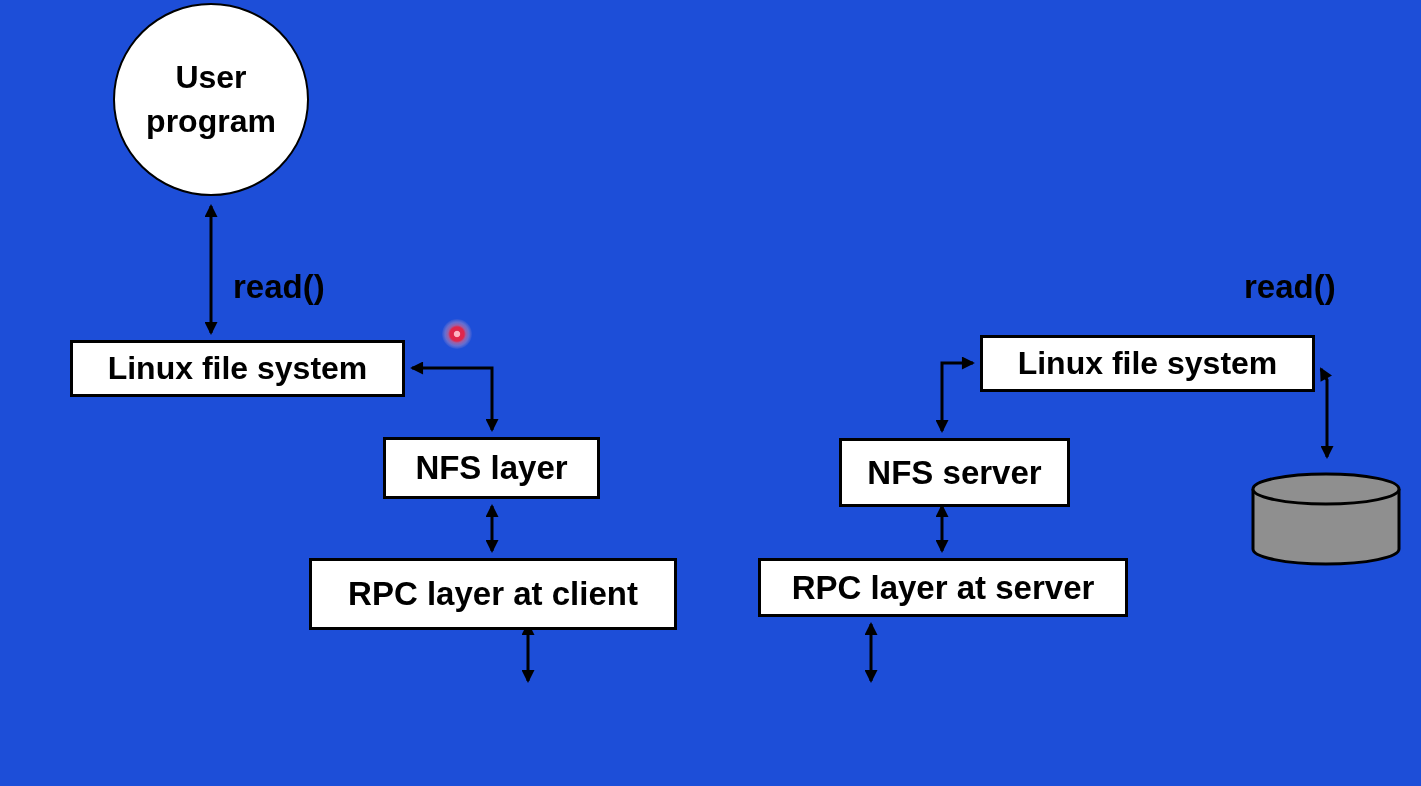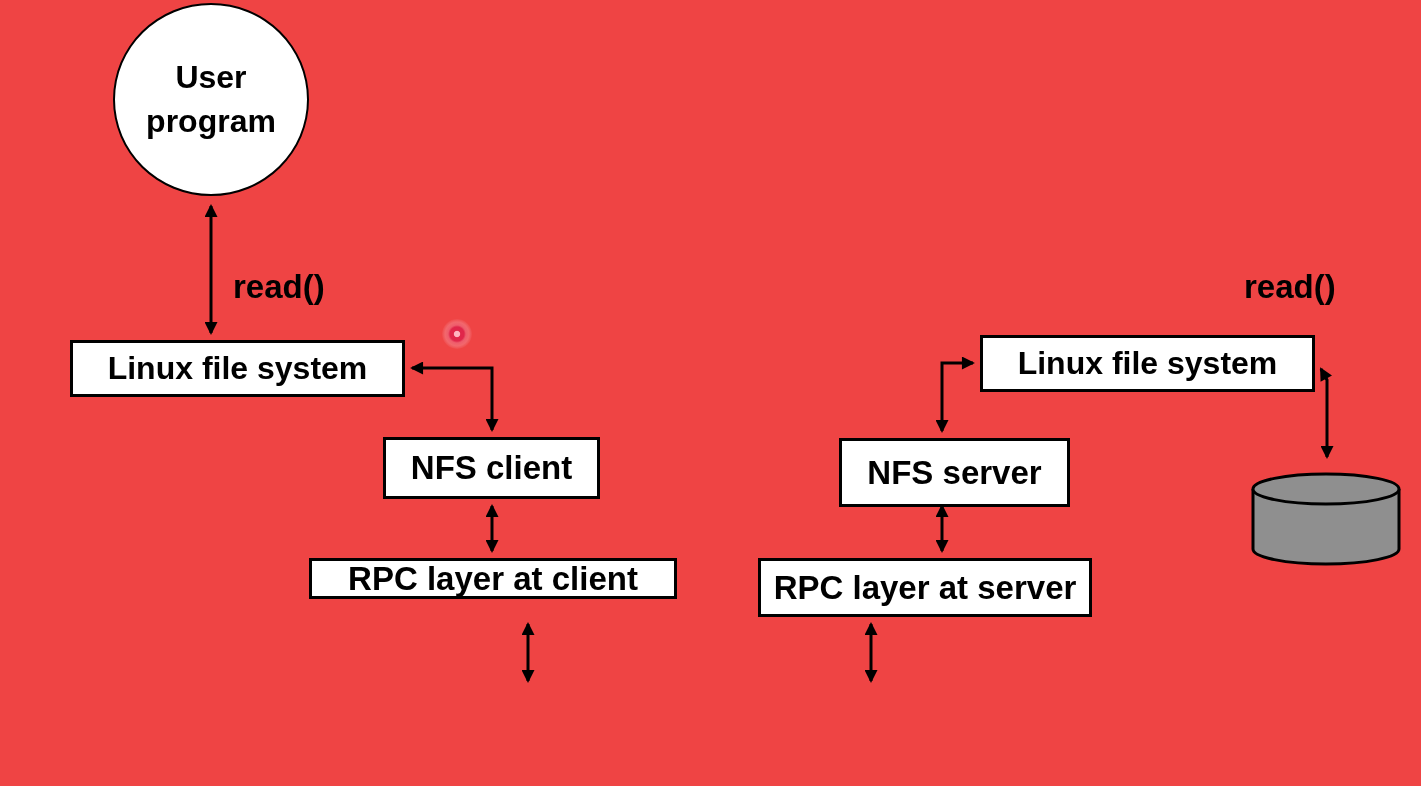--- a/index.html
+++ b/index.html
@@ -4,21 +4,21 @@
 <style>
   html, body {
     margin: 0;
     padding: 0;
     background: #ffffff;
   }
   #canvas {
     position: relative;
     width: 1421px;
     height: 786px;
-    background: #ef4444;
+    background: #1d4ed8;
     overflow: hidden;
     font-family: "Liberation Sans", "DejaVu Sans", sans-serif;
   }
   .node {
     position: absolute;
     box-sizing: border-box;
     background: #ffffff;
     border: 3px solid #000000;
     display: flex;
     align-items: center;
@@ -60,23 +60,23 @@
       #ffb3c0 0%, #ffb3c0 13%,
       #e0264a 17%, #e0264a 33%,
       rgba(238,110,135,0.60) 42%,
       rgba(247,180,195,0.32) 56%,
       rgba(255,255,255,0) 74%);
   }
   
   #node-user-program    { left: 113px; top: 3px;   width: 196px; height: 193px; font-size: 32px; }
   #node-linux-fs-client { left: 70px;  top: 340px; width: 335px; height: 57px;  font-size: 32px; }
   #node-nfs-client      { left: 383px; top: 437px; width: 217px; height: 62px;  font-size: 33px; }
-  #node-rpc-client      { left: 309px; top: 558px; width: 368px; height: 41px;  font-size: 33px; }
+  #node-rpc-client      { left: 309px; top: 558px; width: 368px; height: 72px;  font-size: 33px; }
   #node-network         { left: 422px; top: 688px; width: 588px; height: 49px;  font-size: 31px; }
-  #node-rpc-server      { left: 758px; top: 558px; width: 334px; height: 59px;  font-size: 33px; }
+  #node-rpc-server      { left: 758px; top: 558px; width: 370px; height: 59px;  font-size: 33px; }
   #node-nfs-server      { left: 839px; top: 438px; width: 231px; height: 69px;  font-size: 33px; }
   #node-linux-fs-server { left: 980px; top: 335px; width: 335px; height: 57px;  font-size: 32px; }
   #label-read-client    { left: 233px;  top: 268px; width: 120px; font-size: 33px; }
   #label-read-server    { left: 1244px; top: 268px; width: 120px; font-size: 33px; }
 </style>
 </head>
 <body>
 
 <div id="canvas">
 
@@ -107,21 +107,21 @@
     <polyline points="942,431 942,363 973,363" fill="none" stroke="#000000" stroke-width="3" marker-start="url(#ah)" marker-end="url(#ah)"></polyline>
 
     <polyline points="1321,369 1327,380 1327,457" fill="none" stroke="#000000" stroke-width="3" marker-start="url(#ah)" marker-end="url(#ah)"></polyline>
   </svg>
 
   <div class="node circle-node" id="node-user-program">User
 program</div>
 
   <div class="node" id="node-linux-fs-client">Linux file system</div>
 
-  <div class="node" id="node-nfs-client">NFS client</div>
+  <div class="node" id="node-nfs-client">NFS layer</div>
 
   <div class="node" id="node-rpc-client">RPC layer at client</div>
 
 
   <div class="node" id="node-rpc-server">RPC layer at server</div>
 
   <div class="node" id="node-nfs-server">NFS server</div>
 
   <div class="node" id="node-linux-fs-server">Linux file system</div>
 

